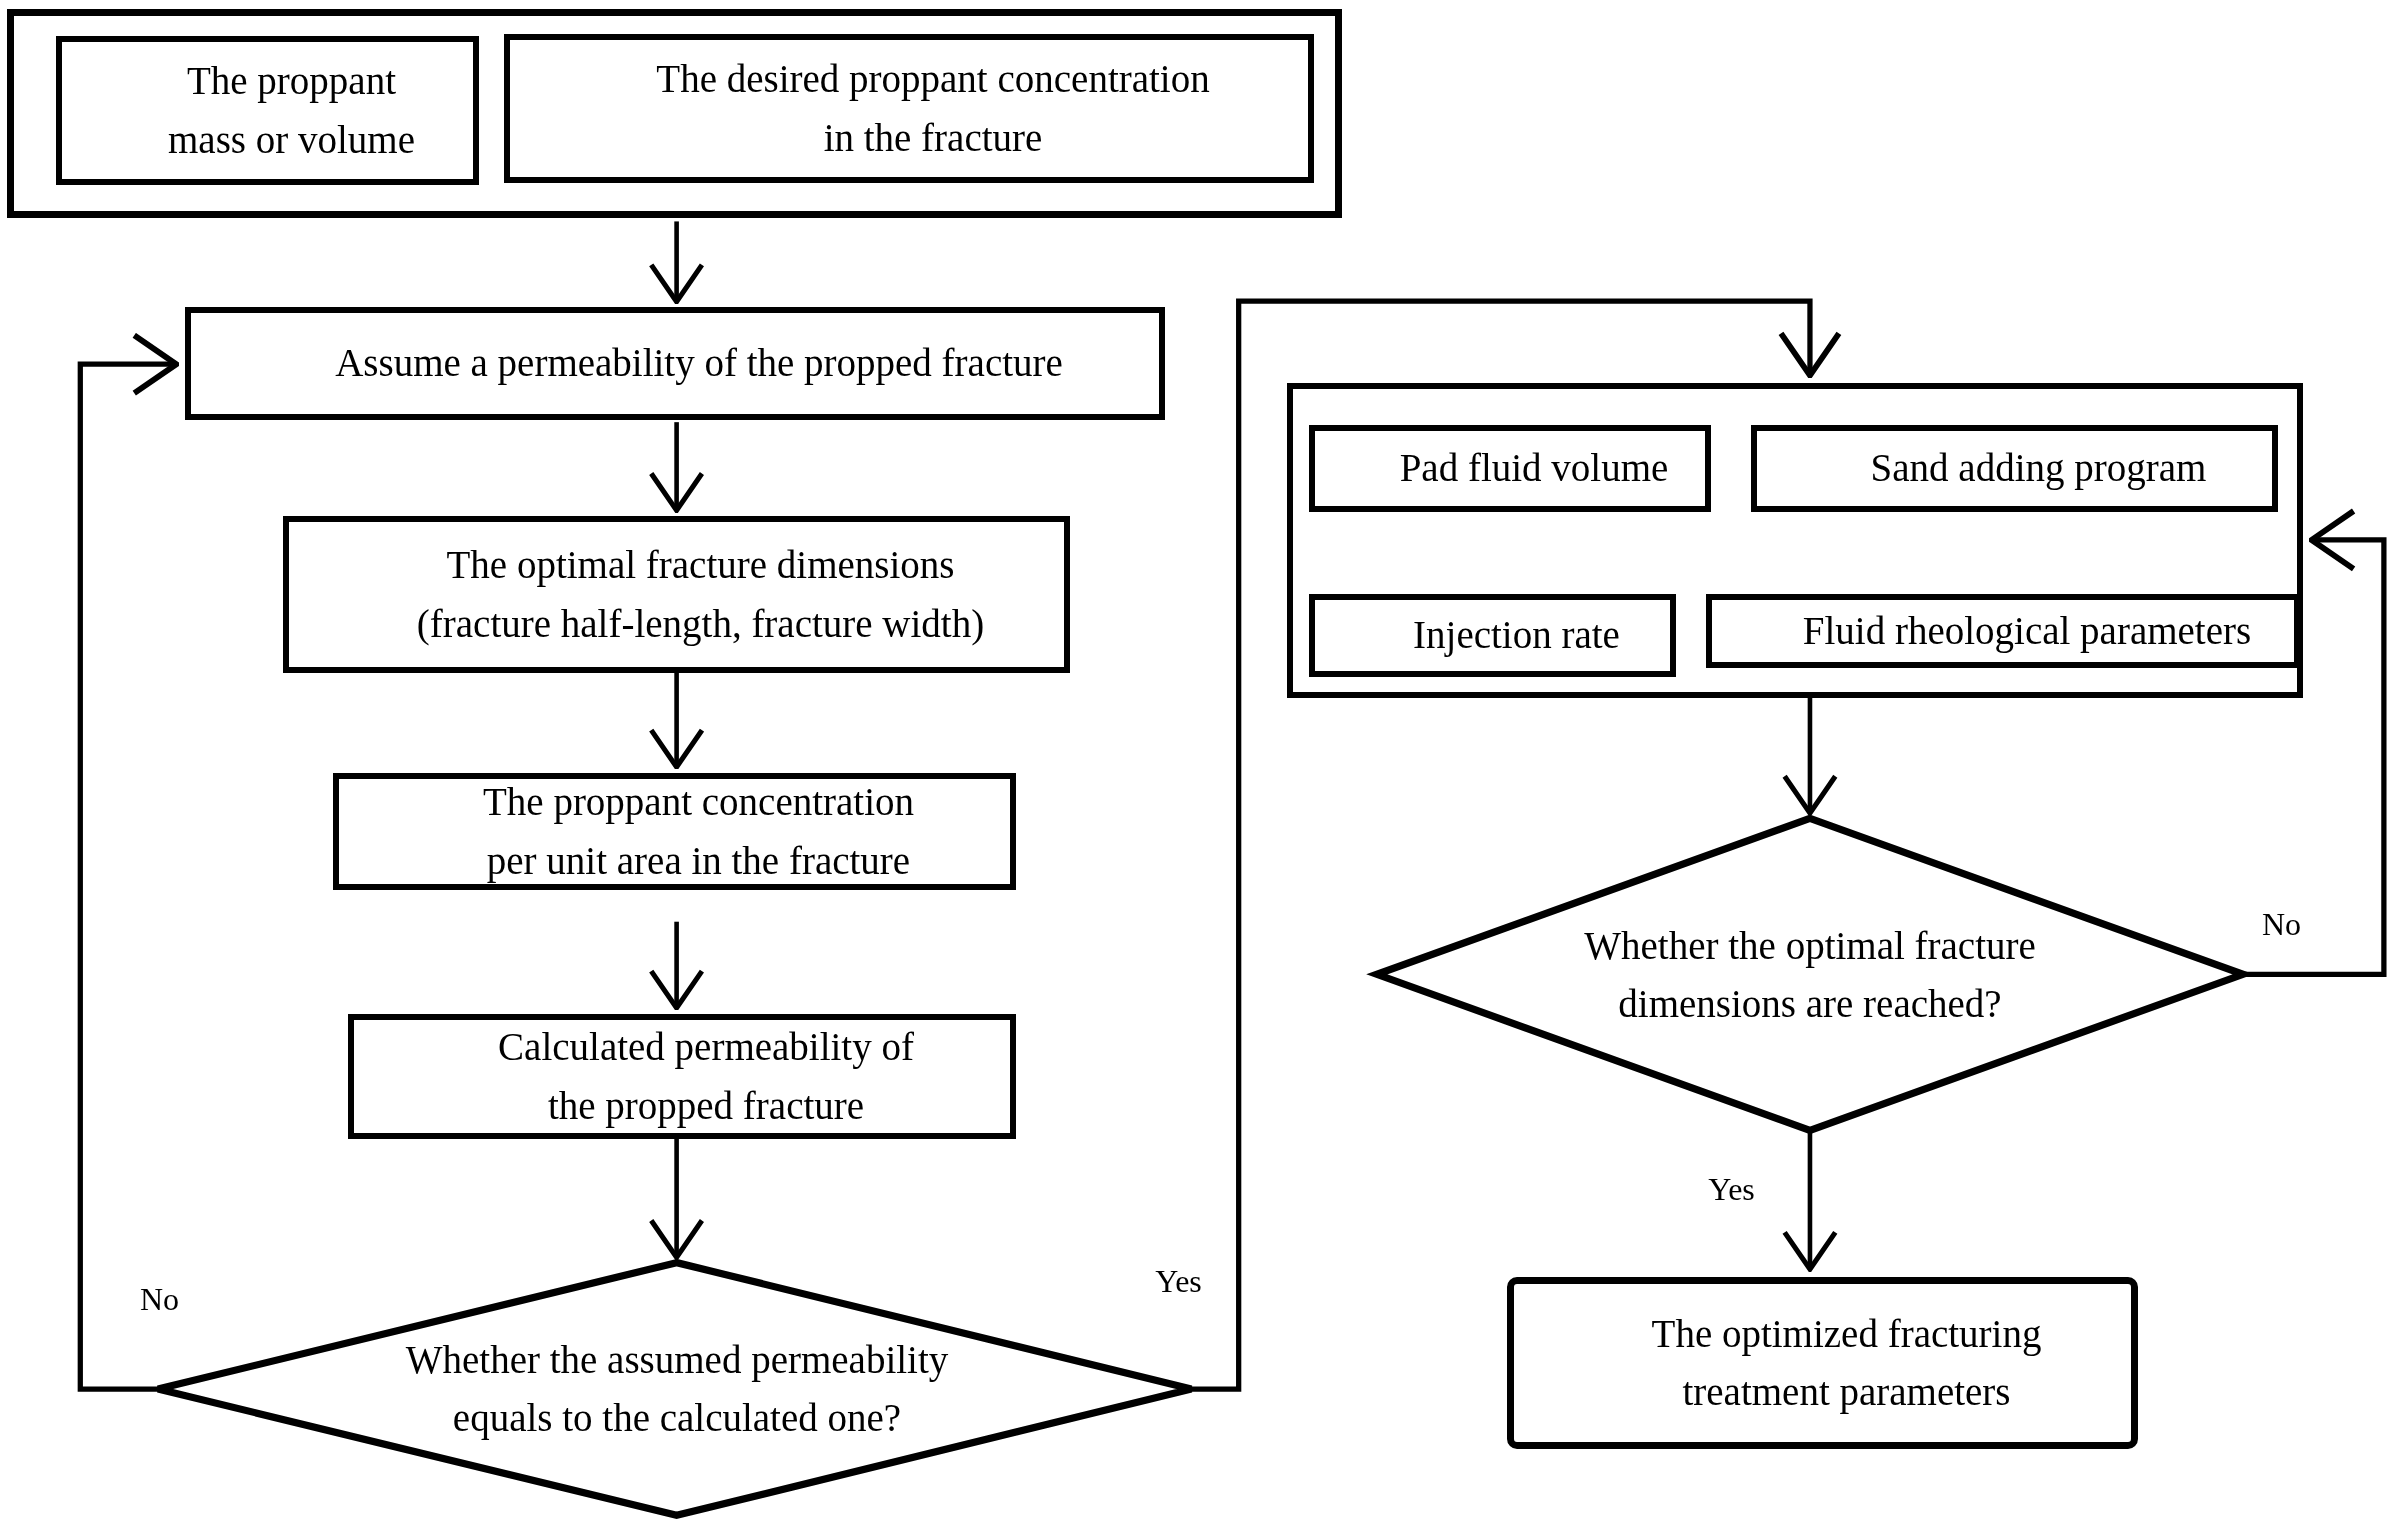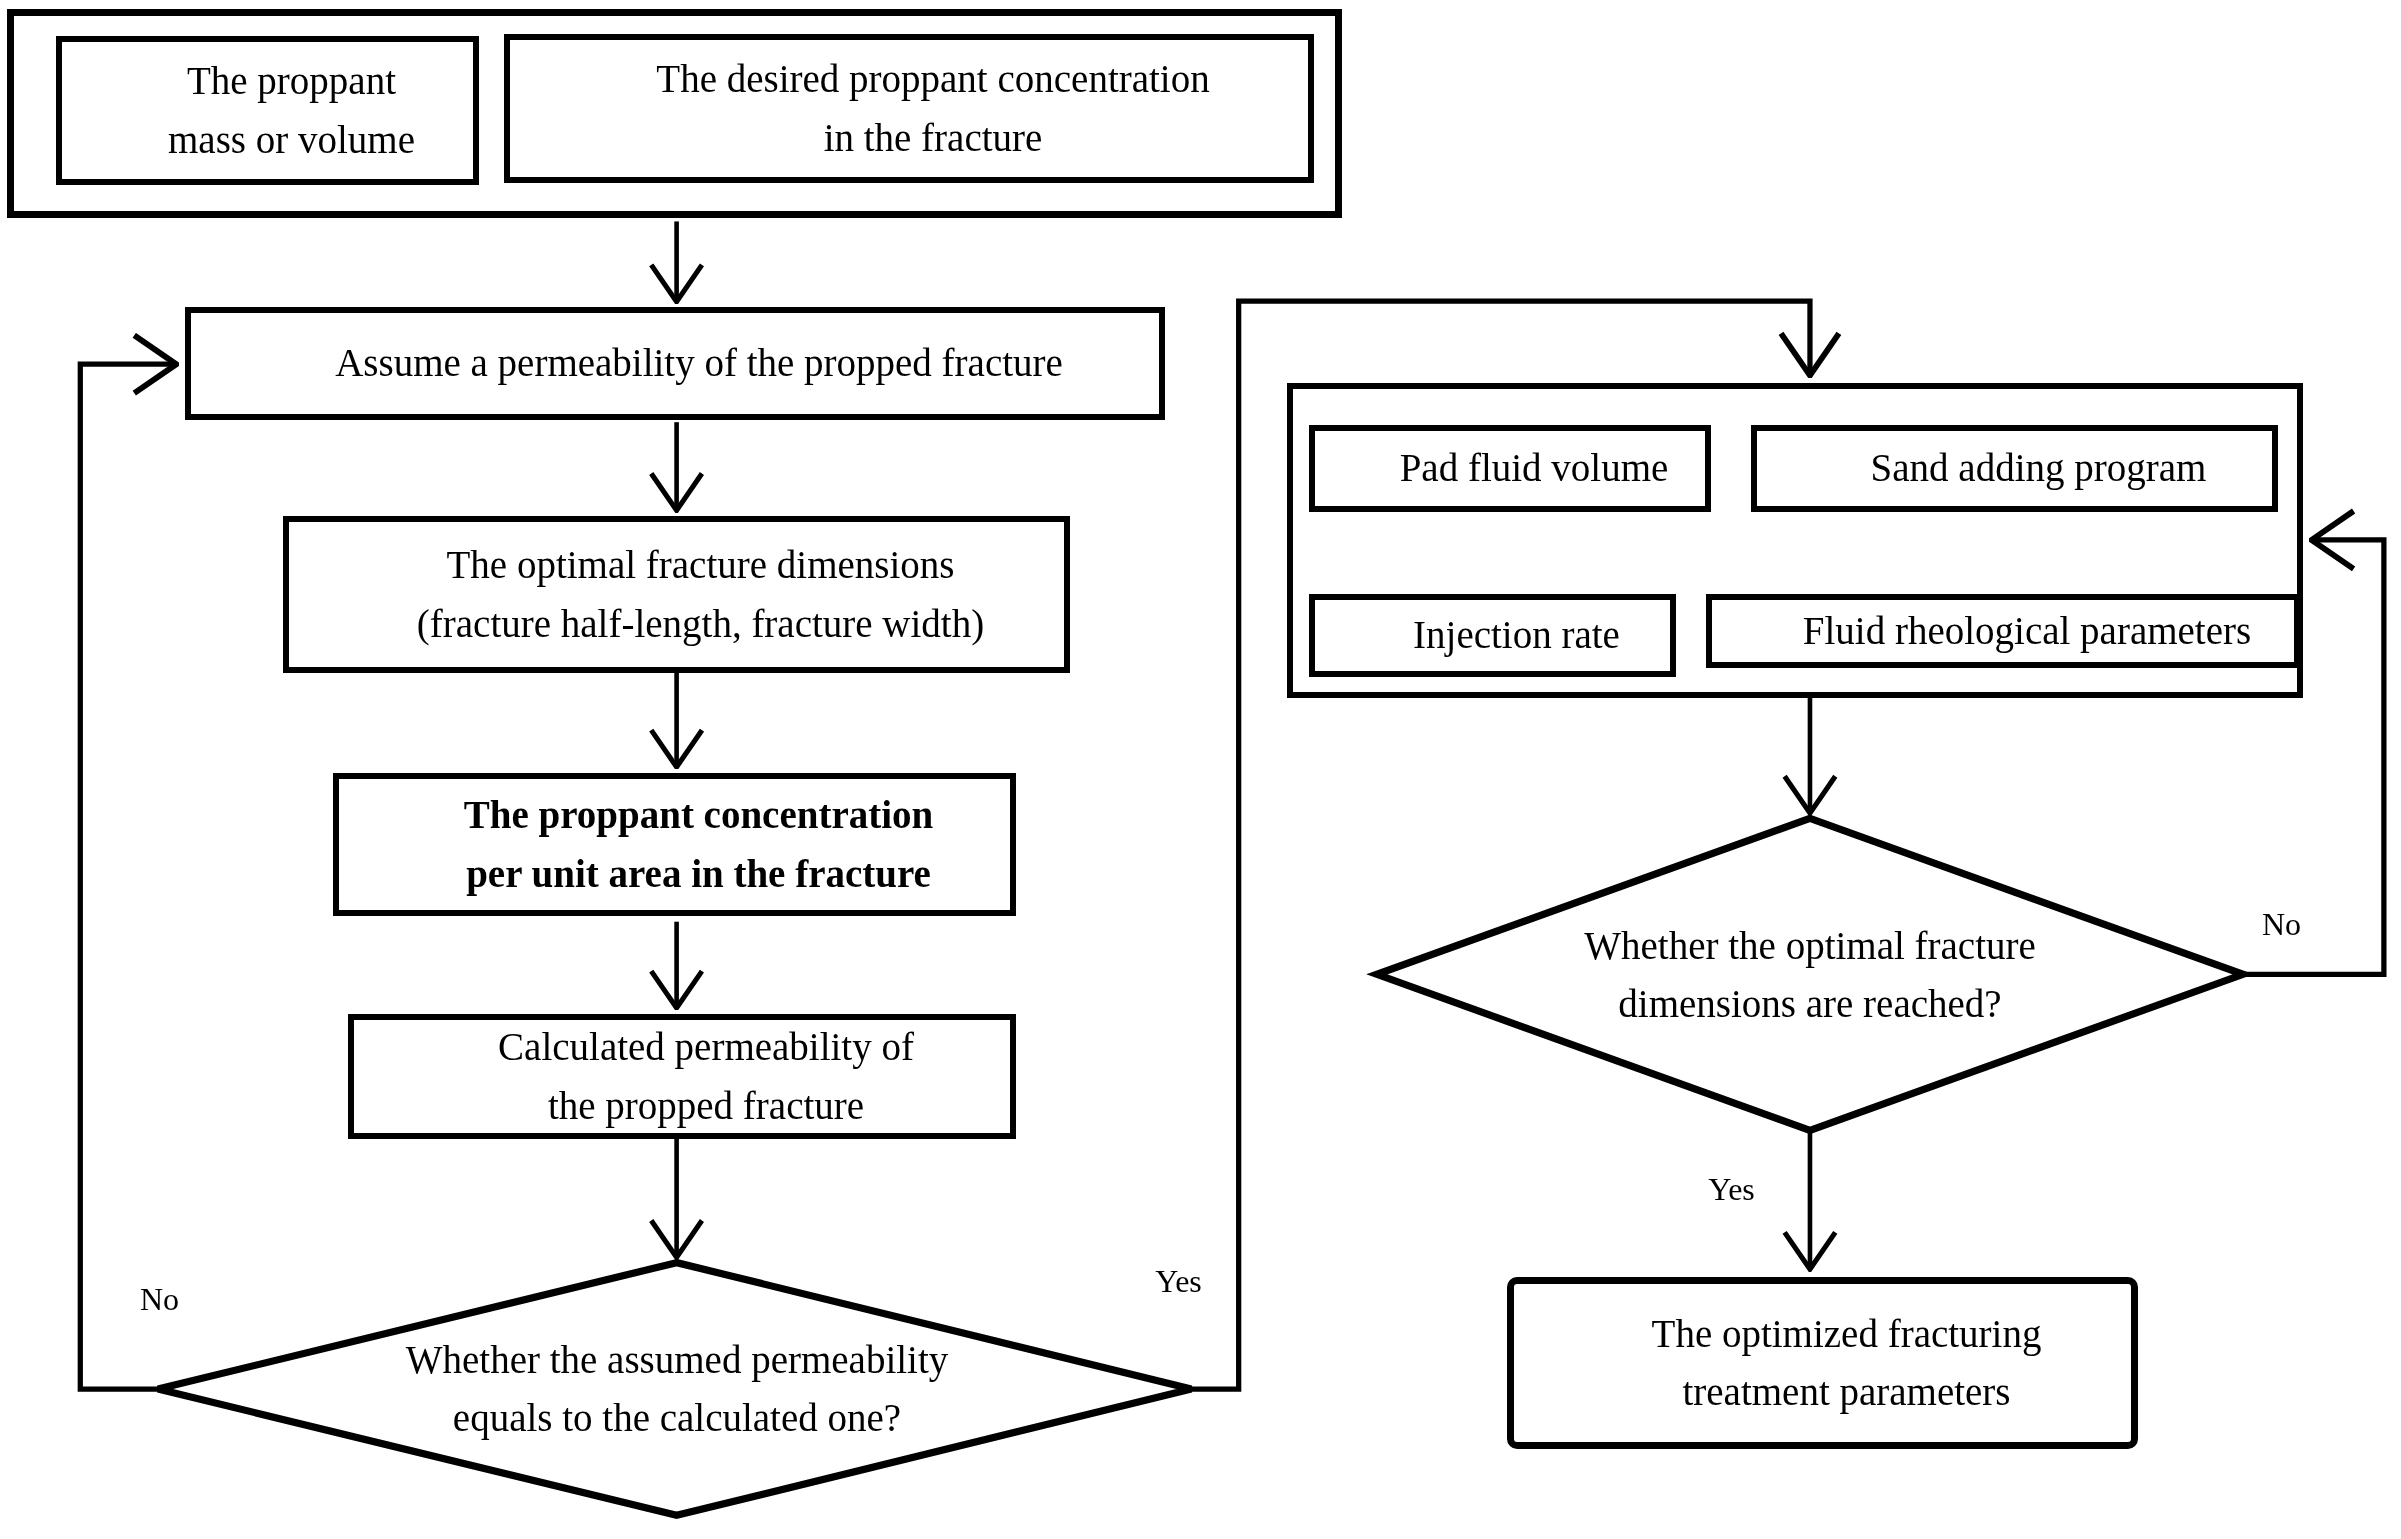--- a/index.html
+++ b/index.html
@@ -57,21 +57,21 @@
     justify-content: center;
     font-size: 32px;
   }
 
   
   #outer-container   { left: 6.6px;   top: 9.2px;   width: 1335px; height: 209px; }
   #box-proppant-mass { left: 56px;   top: 36px;   width: 423px;  height: 149px; }
   #box-desired-conc  { left: 504px;  top: 34px;   width: 810px; height: 149px; }
   #box-assume        { left: 185px;  top: 307px;  width: 980px; height: 113px; }
   #box-optimal       { left: 283px;  top: 516px;  width: 787px; height: 157px; }
-  #box-conc          { left: 333px;  top: 773px; width: 683px; height: 143px; font-weight: bold; }
+  #box-conc          { left: 333px;  top: 773px; width: 683px; height: 117px; }
   #box-calc          { left: 348px;  top: 1014px; width: 668px; height: 125px; }
   #label-decision-perm { left: 249px; top: 1330px; width: 856px; height: 118px; }
 
   
   #group-box      { left: 1287px; top: 383px;  width: 1016px; height: 315px; border-width: 6px; }
   #box-pad        { left: 1309px; top: 425px;  width: 402px;  height: 87px; }
   #box-sand       { left: 1751px; top: 425px;  width: 527px;  height: 87px; }
   #box-injection  { left: 1309px; top: 594px;  width: 367px;  height: 83px; }
   #box-fluid      { left: 1706px; top: 594px;  width: 594px;  height: 74px; }
   #label-decision-dim { left: 1415px; top: 916px; width: 790px; height: 118px; }

